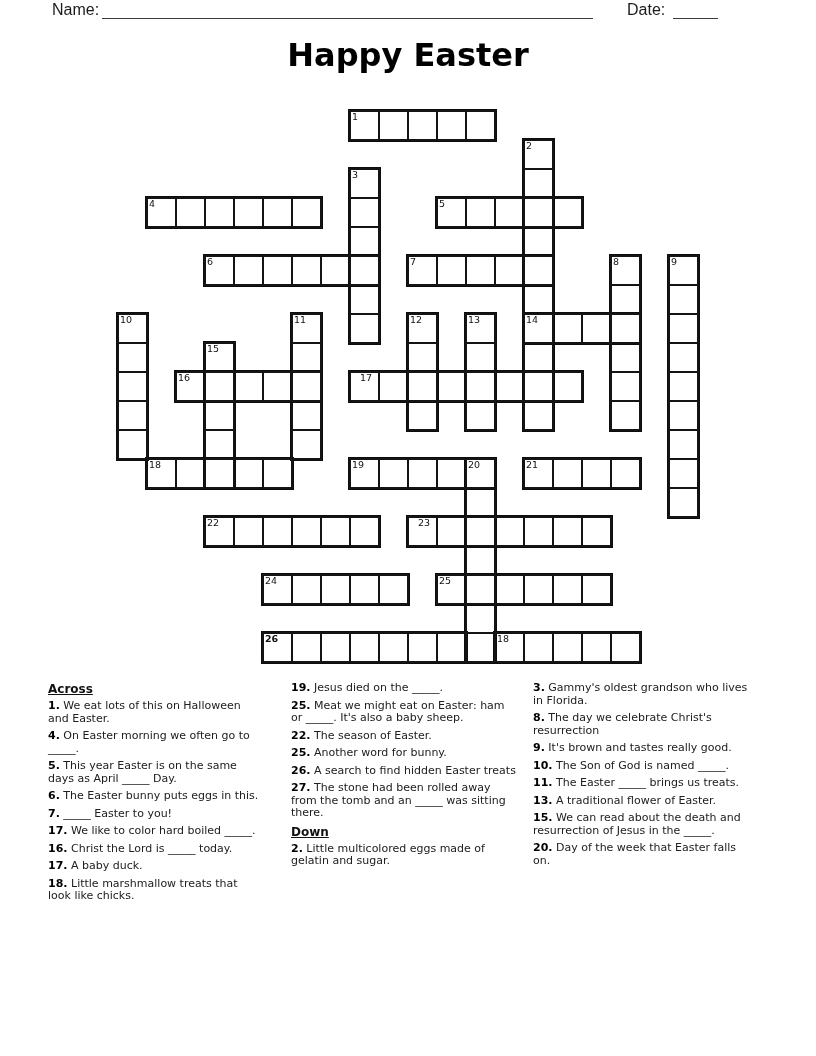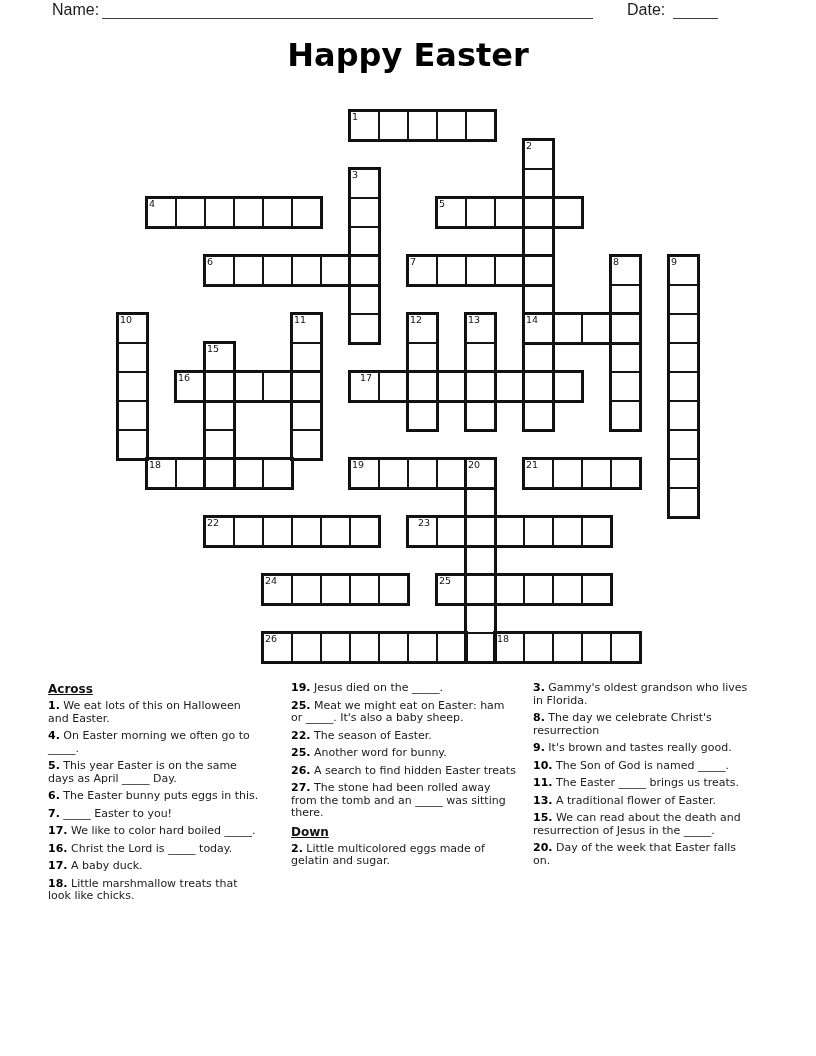--- a/index.html
+++ b/index.html
@@ -249,21 +249,21 @@
       <div class="cell" style="left: 552px; top: 574px;"></div>
       <div class="cell" style="left: 581px; top: 574px;"></div>
       <span class="cell-num" style="left: 439px; top: 576px;">25</span>
       <div class="cell" style="left: 262px; top: 632px;"></div>
       <div class="cell" style="left: 291px; top: 632px;"></div>
       <div class="cell" style="left: 320px; top: 632px;"></div>
       <div class="cell" style="left: 349px; top: 632px;"></div>
       <div class="cell" style="left: 378px; top: 632px;"></div>
       <div class="cell" style="left: 407px; top: 632px;"></div>
       <div class="cell" style="left: 436px; top: 632px;"></div>
-      <span class="cell-num" style="left: 265px; top: 634px;">26</span>
+      <span class="cell-num" style="left: 265px; top: 634px; font-weight: bold;">26</span>
       <div class="cell" style="left: 494px; top: 632px;"></div>
       <div class="cell" style="left: 523px; top: 632px;"></div>
       <div class="cell" style="left: 552px; top: 632px;"></div>
       <div class="cell" style="left: 581px; top: 632px;"></div>
       <div class="cell" style="left: 610px; top: 632px;"></div>
       <span class="cell-num" style="left: 497px; top: 634px;">18</span>
     </div>
 
   <div class="clue-col" style="left: 48px; width: 214px;">
       <div class="clue-heading">Across</div>

